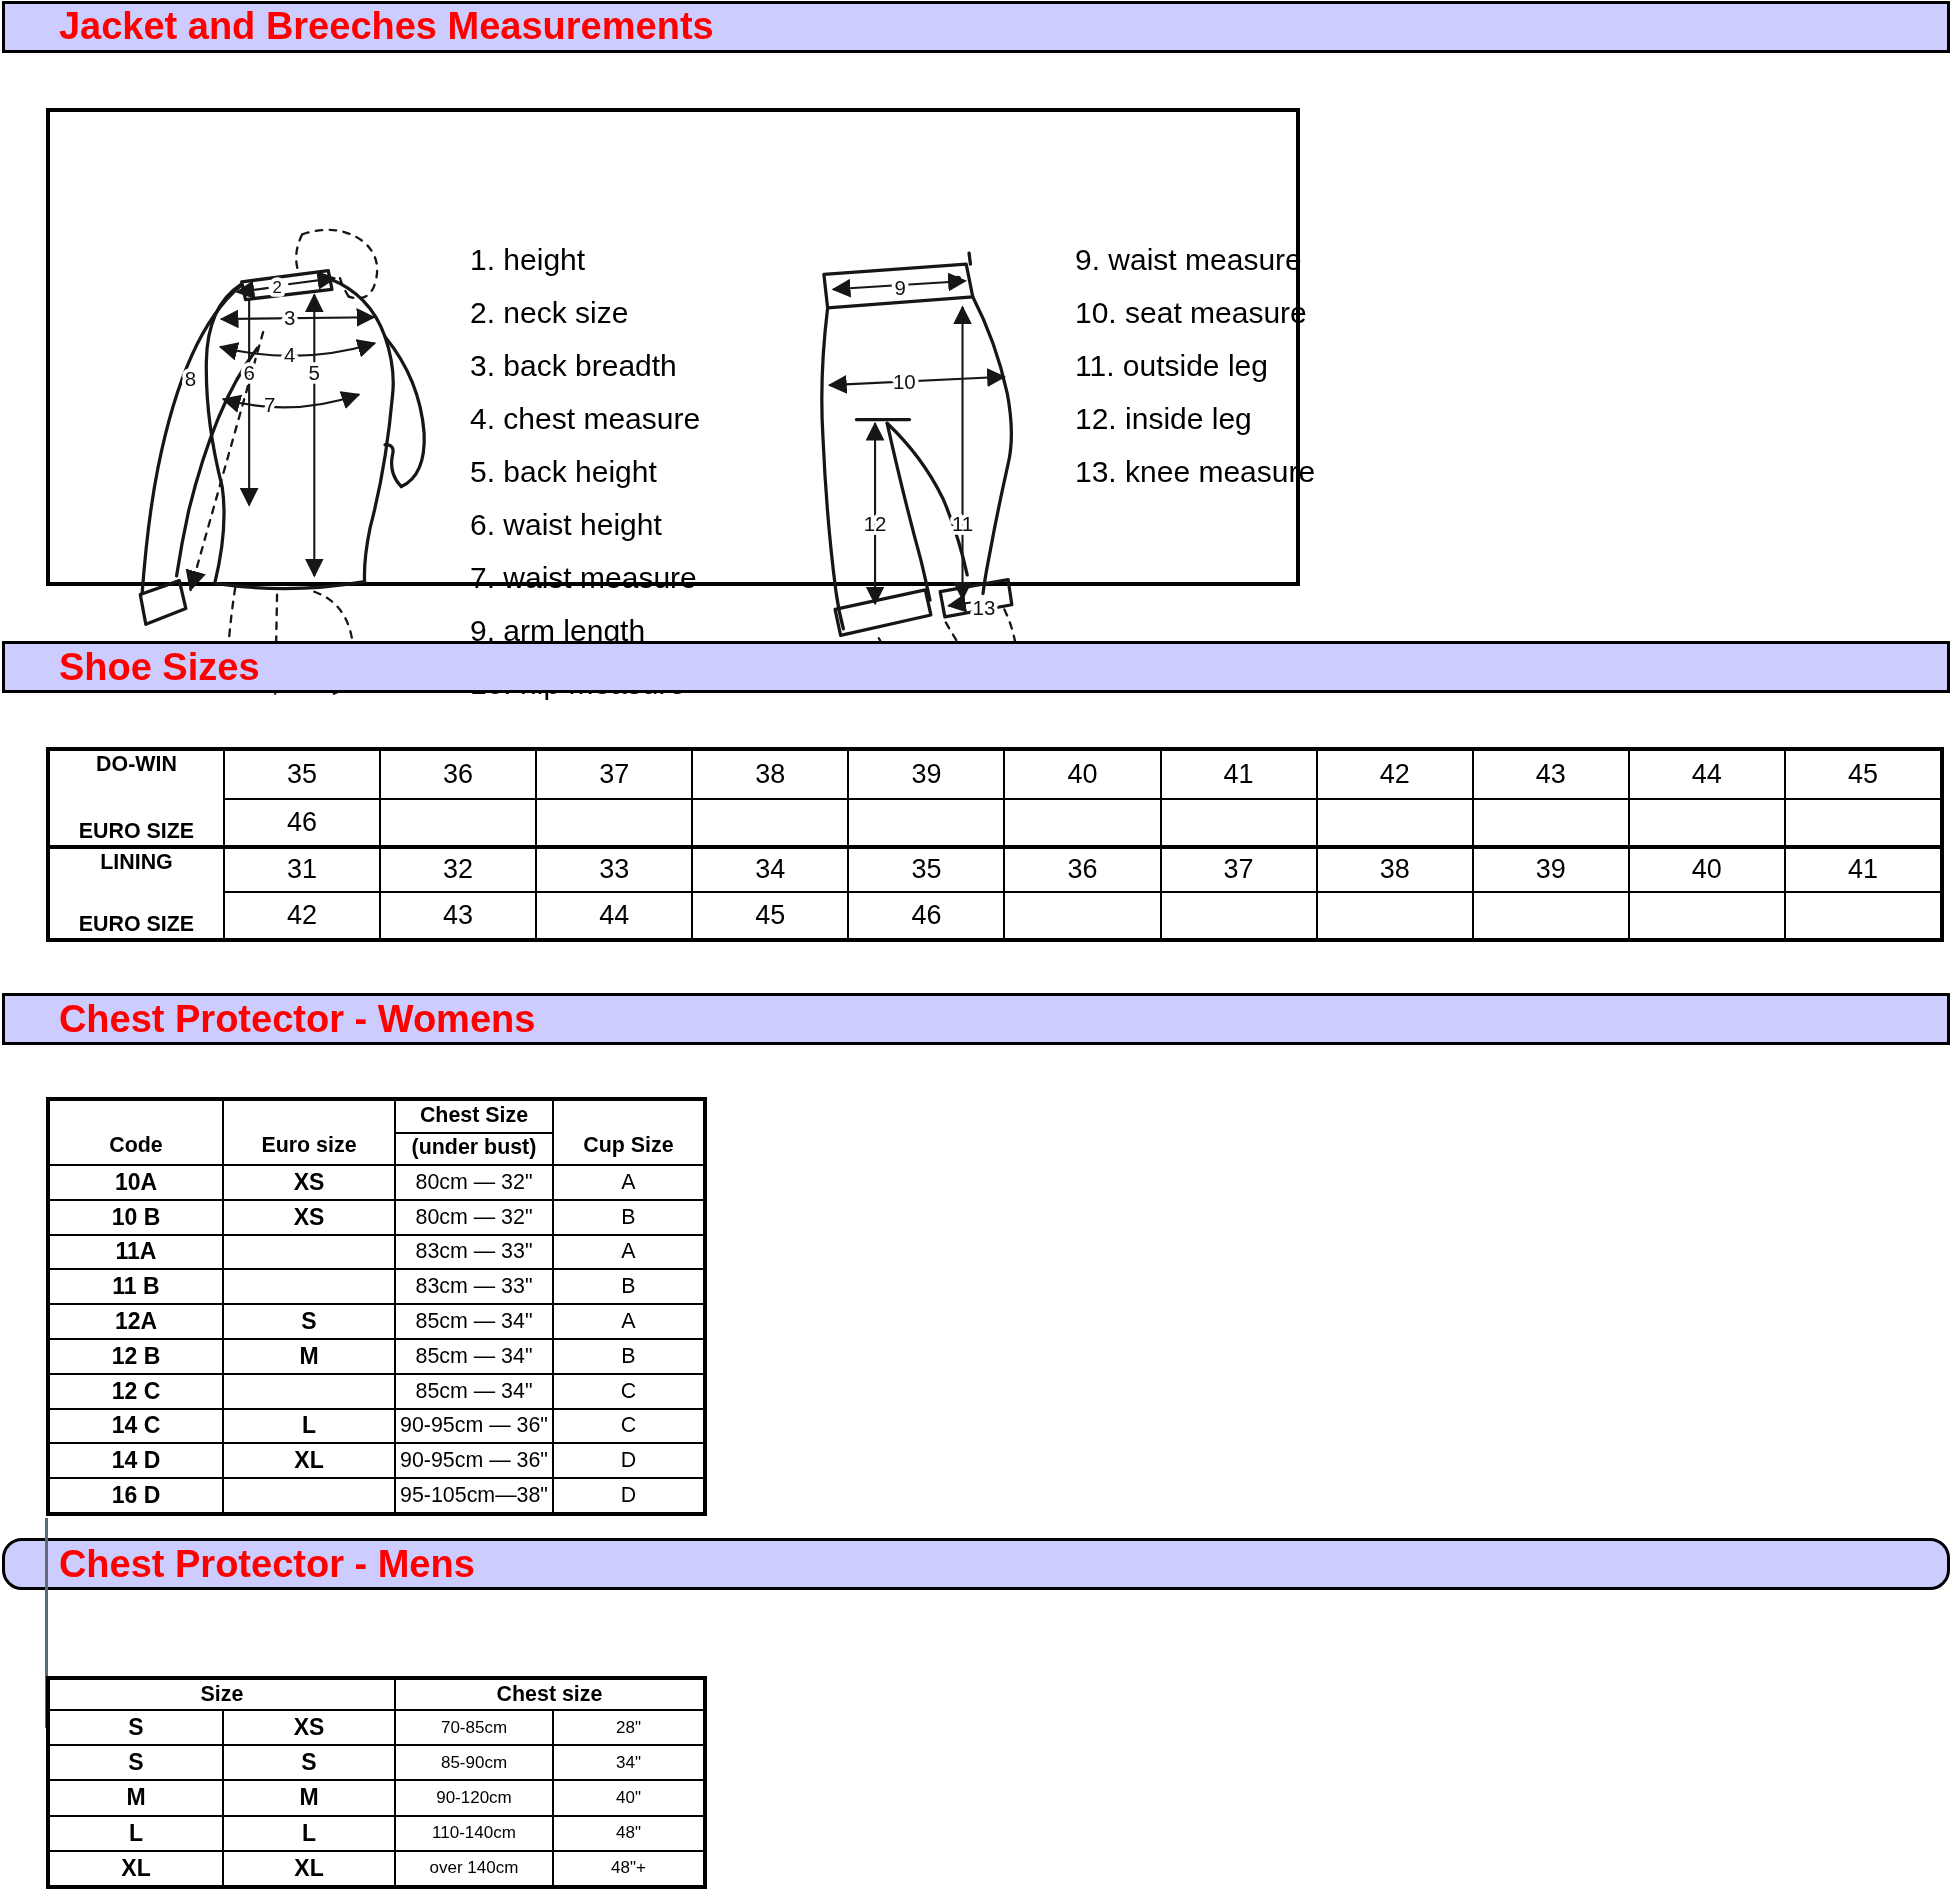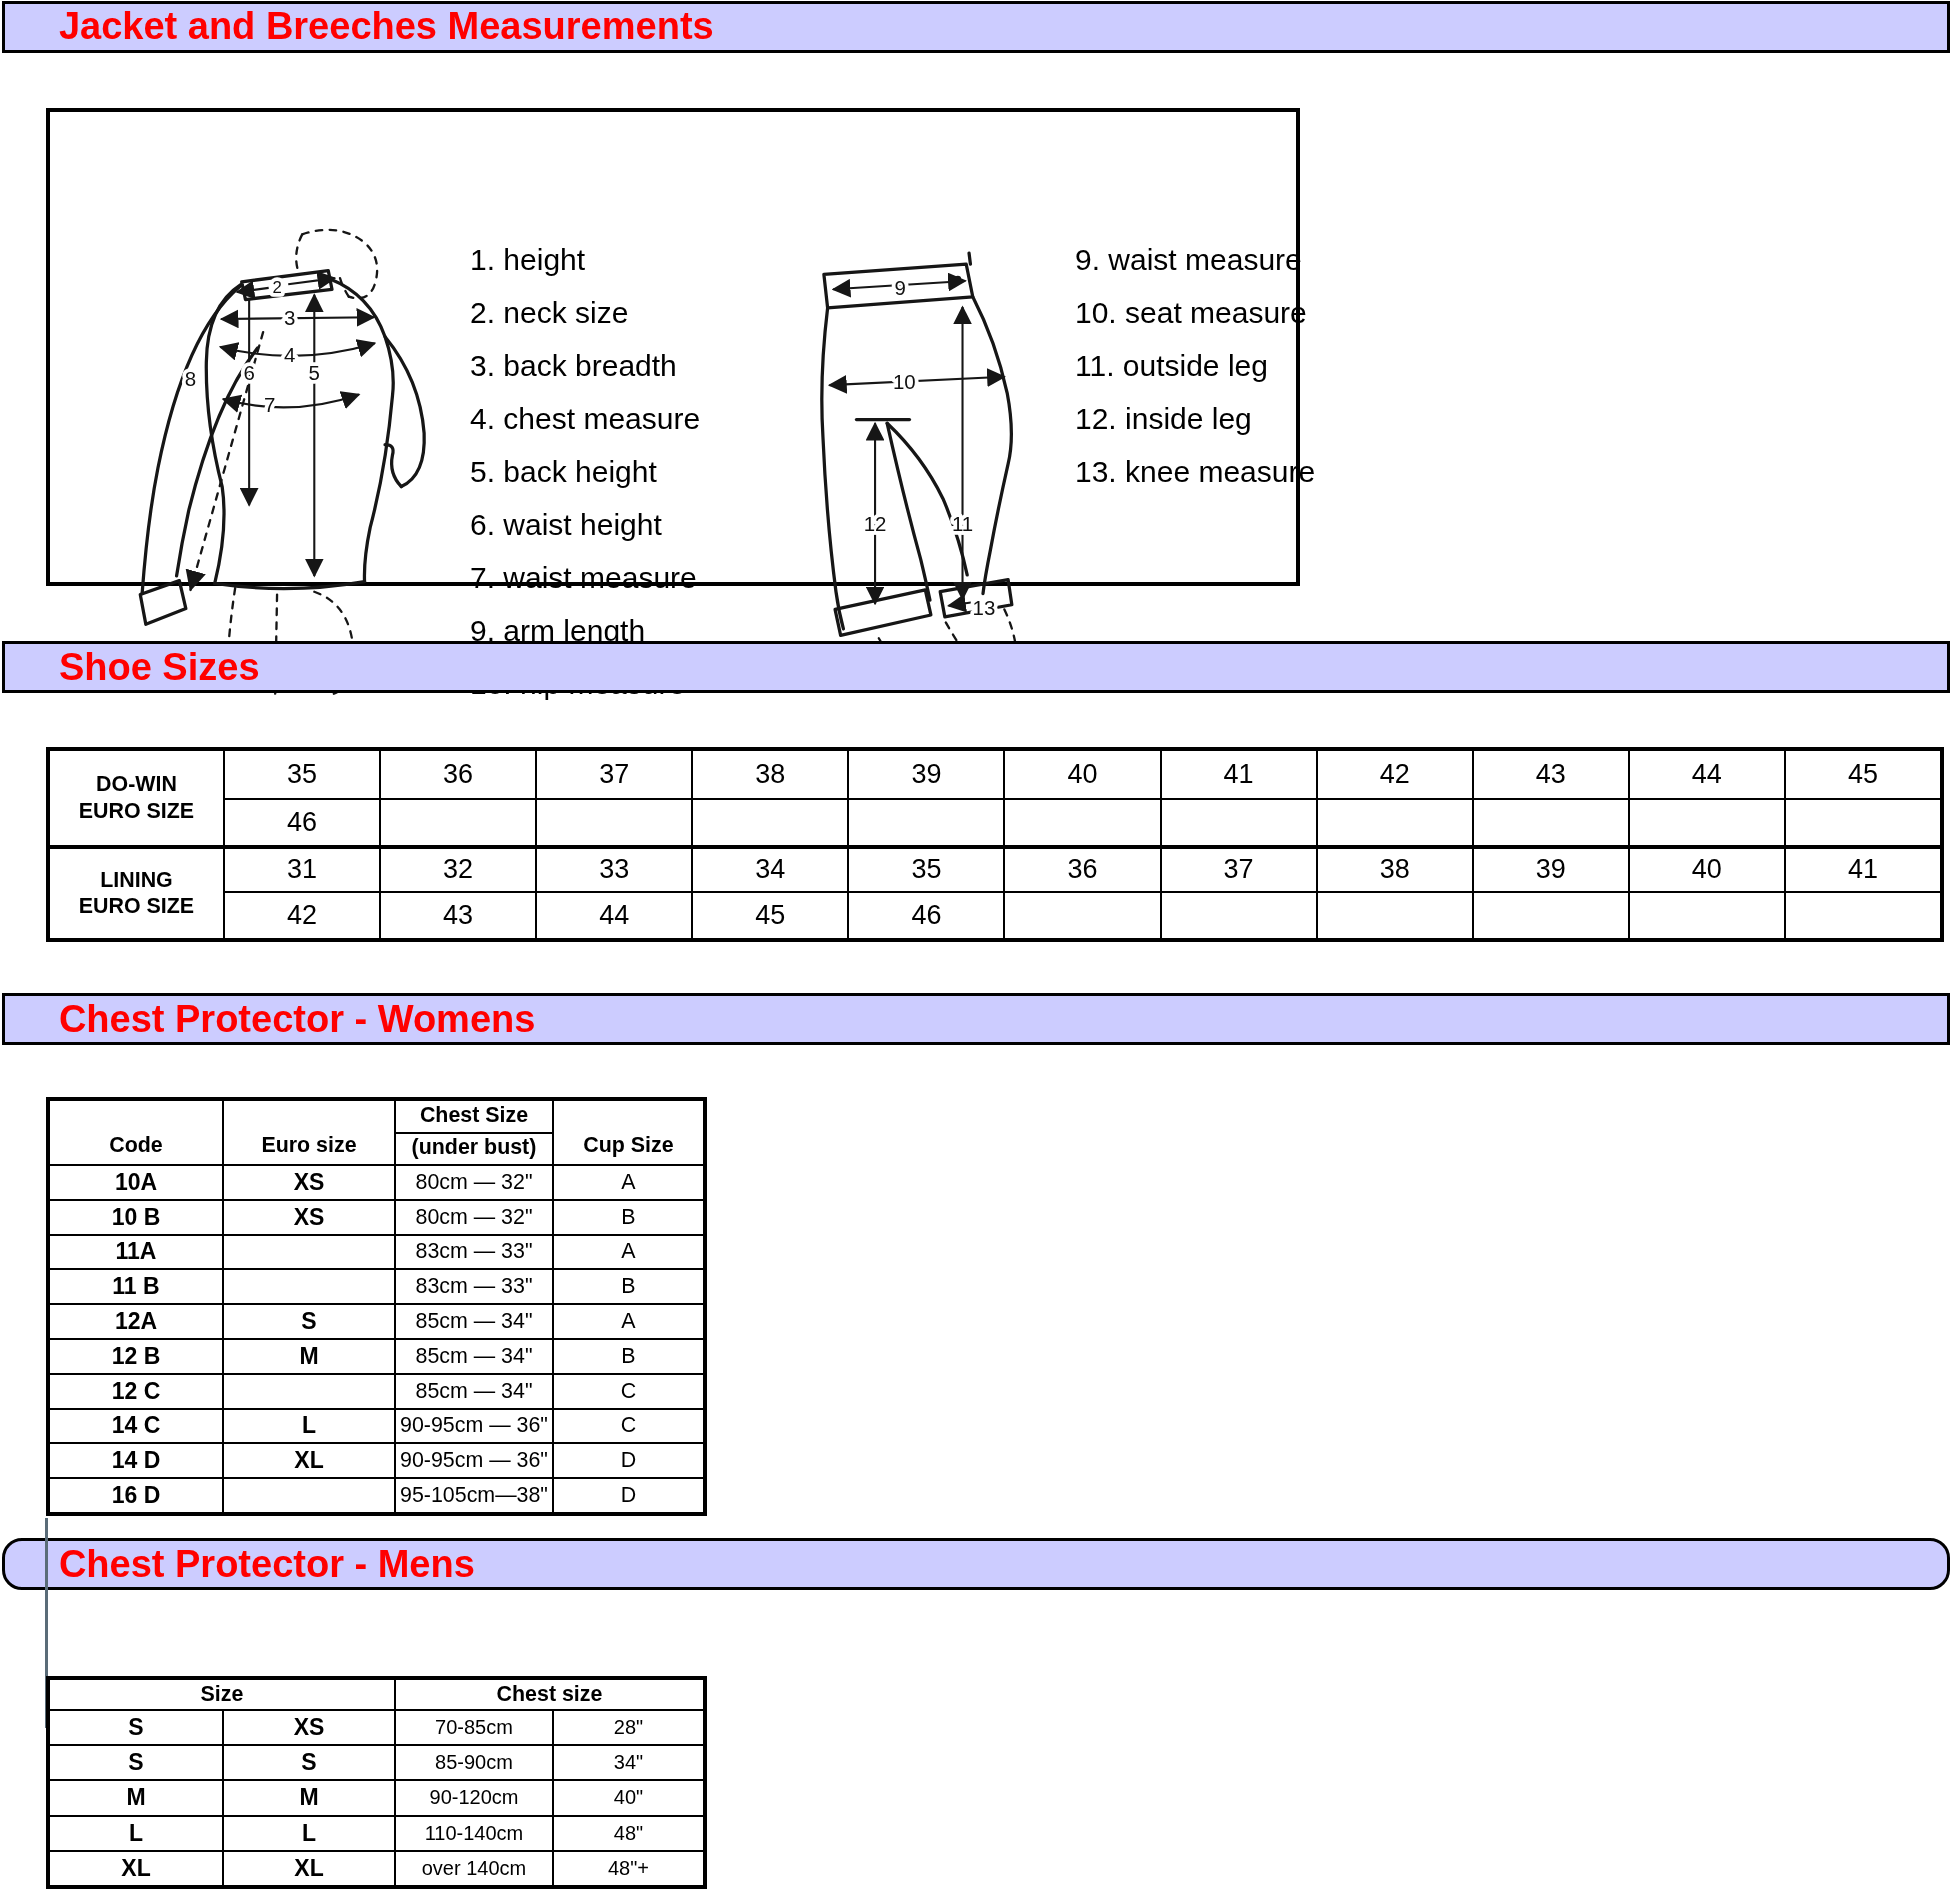--- a/index.html
+++ b/index.html
@@ -34,21 +34,21 @@
           text-anchor:middle;paint-order:stroke;stroke:#ffffff;stroke-width:16px;stroke-linejoin:round;}
   .flabel.small{font-size:36px;}
 
   
   #shoe-table{position:absolute;left:46px;top:747px;width:1890px;height:187px;border:4.7px solid #000;
               display:grid;grid-template-columns:173px repeat(11,1fr);grid-template-rows:repeat(4,1fr);background:#fff;}
   .sc{display:flex;align-items:center;justify-content:center;font-size:27px;}
   .sc.d{border-left:2.3px solid #000;}
   .sc.r2,.sc.r4{border-top:2.3px solid #000;}
   .sc.r3{border-top:4.2px solid #000;}
-  .shead{grid-row:span 2;display:flex;flex-direction:column;align-items:center;justify-content:center;
+  .shead{grid-row:span 2;display:flex;flex-direction:column;align-items:center;justify-content:space-between;
          font-weight:bold;font-size:21.4px;line-height:1.25;text-align:center;}
   .shead.g2{border-top:4.2px solid #000;}
 
   
   #womens-table{position:absolute;left:46px;top:1097px;width:653px;height:411px;border:4.7px solid #000;
                 display:grid;grid-template-columns:172px 172px 158px 1fr;grid-template-rows:63px repeat(10,1fr);background:#fff;}
   .wc{display:flex;align-items:center;justify-content:center;}
   .wc.bl{border-left:2.3px solid #000;}
   .wc.bt{border-top:2.3px solid #000;}
   .whead{font-weight:bold;font-size:21.4px;align-items:flex-end;padding-bottom:6.5px;box-sizing:border-box;}
@@ -59,21 +59,21 @@
   .wchest,.wcup{font-size:21.4px;}
 
   
   #mens-table{position:absolute;left:46px;top:1676px;width:653px;height:205px;border:4.7px solid #000;
               display:grid;grid-template-columns:172px 172px 158px 1fr;grid-template-rows:29px repeat(5,1fr);background:#fff;}
   .mc{display:flex;align-items:center;justify-content:center;}
   .mc.bl{border-left:2.3px solid #000;}
   .mc.bt{border-top:2.3px solid #000;}
   .mhead{font-weight:bold;font-size:21.4px;}
   .msize{font-weight:bold;font-size:23px;}
-  .mchest{font-size:20px;}
+  .mchest{font-size:17px;}
 
   
   #stray-line{position:absolute;left:45px;top:1518px;width:2.8px;height:210px;background:#5a6c78;}
 </style>
 </head>
 <body>
 
 <div id="page">
 
   <div class="banner" id="banner-top">

